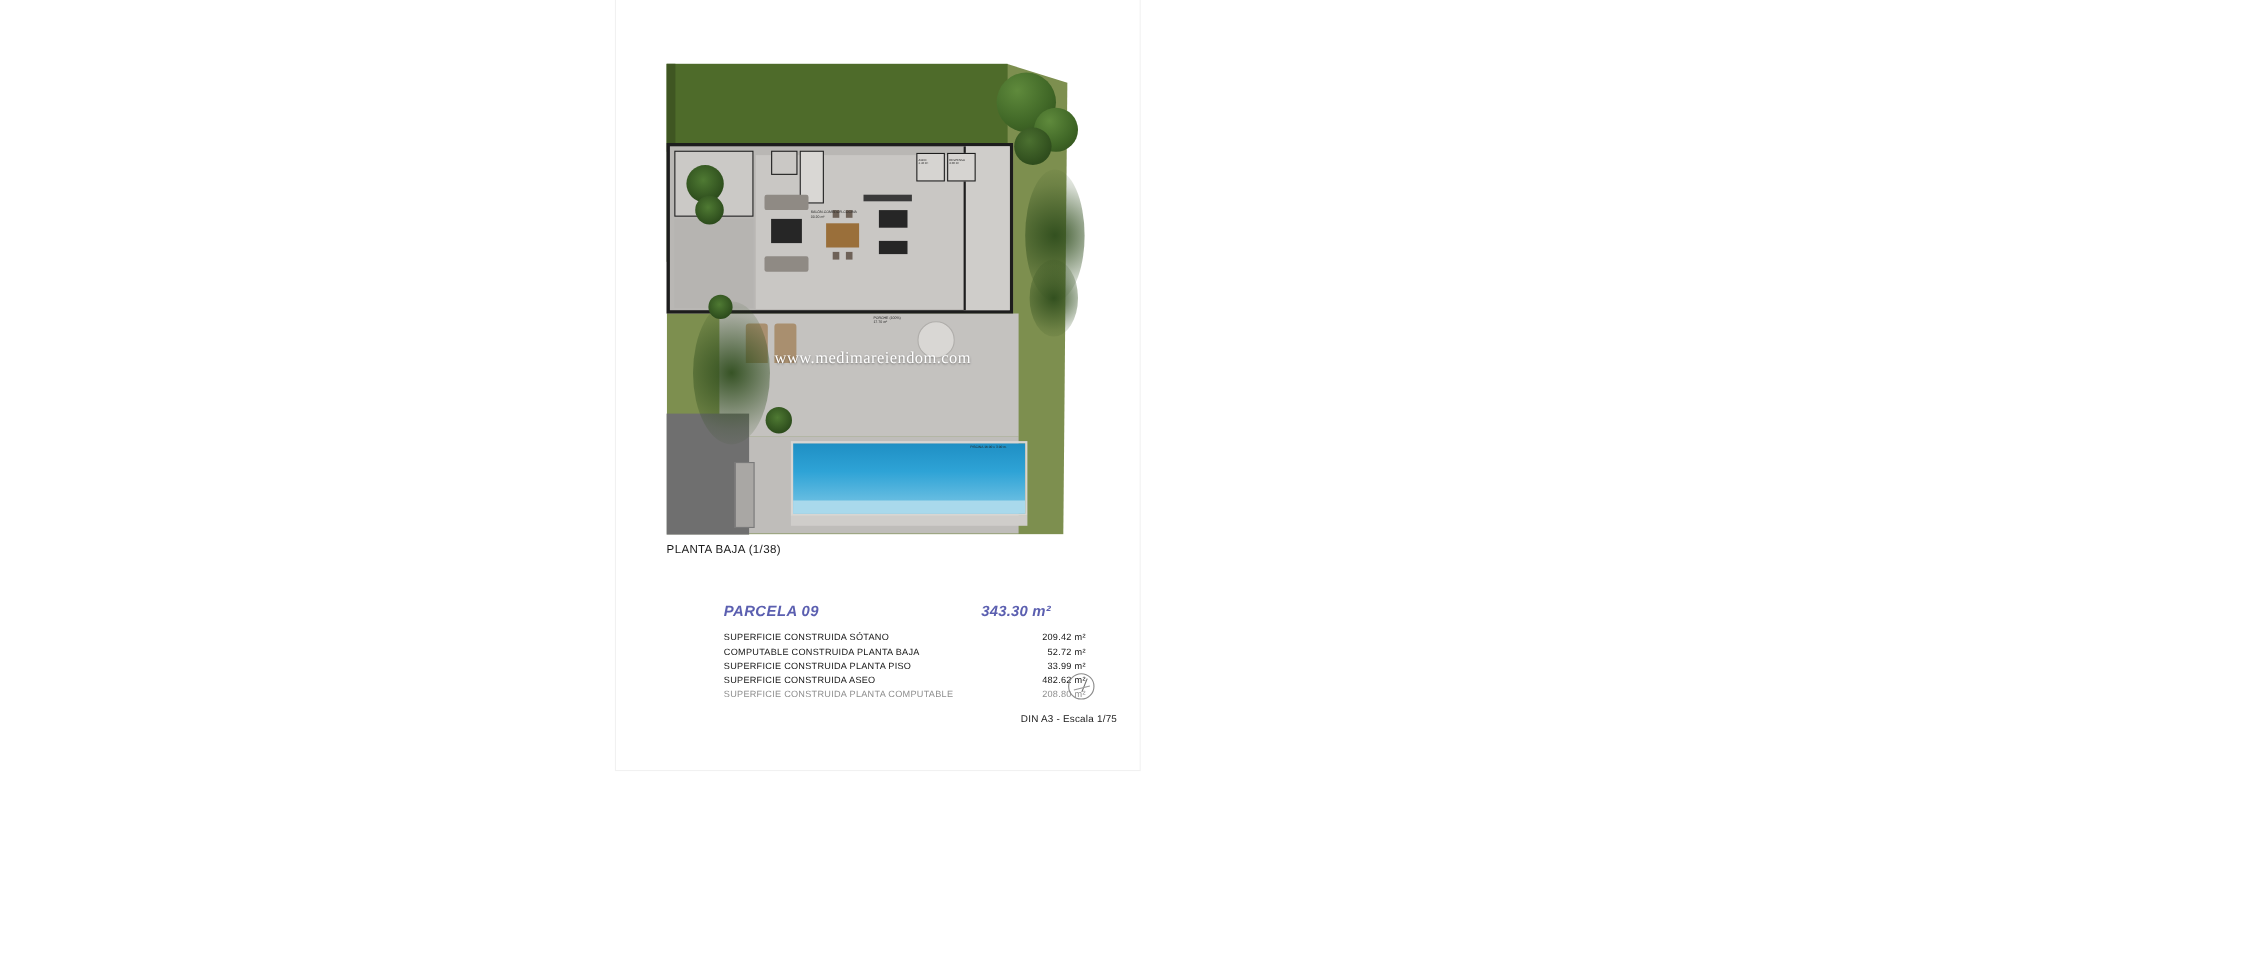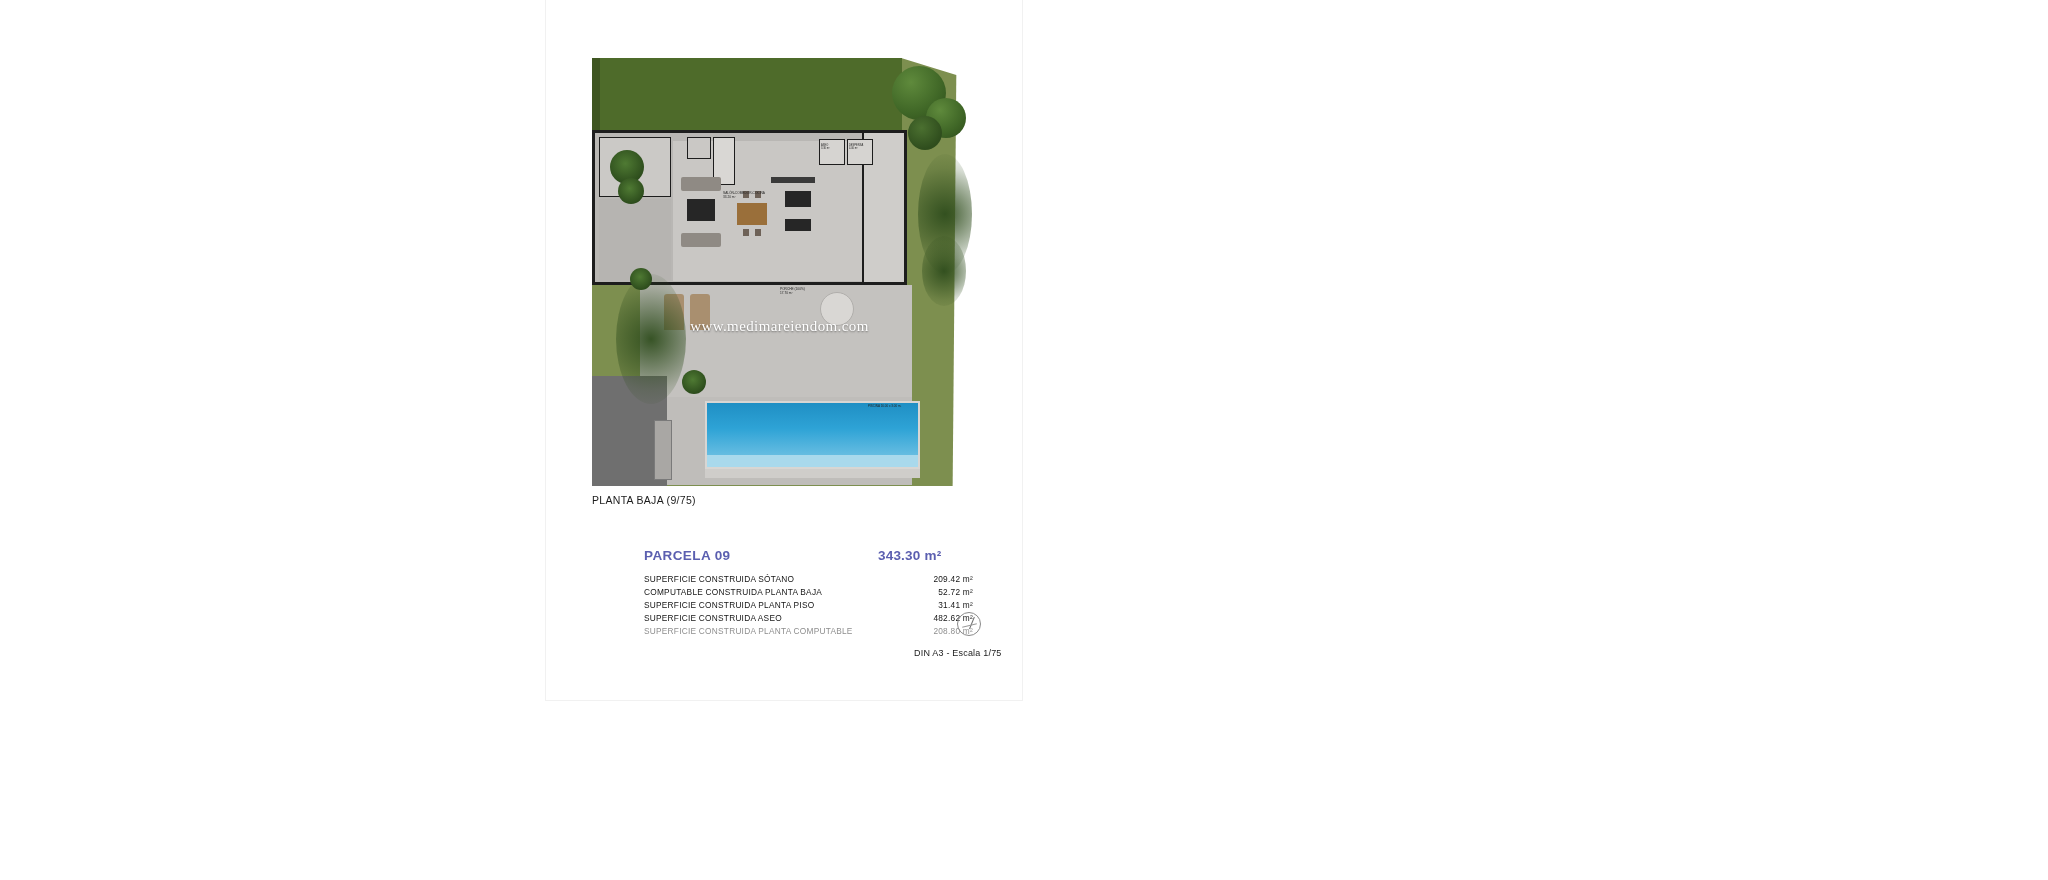--- a/index.html
+++ b/index.html
@@ -13,21 +13,21 @@
   }
   #stage {
     position: relative;
     width: 2048px;
     height: 880px;
     background: #ffffff;
   }
   
   #page {
     position: absolute;
-    left: 546px;
+    left: 560px;
     top: 0px;
     width: 476px;
     height: 700px;
     background: #ffffff;
     box-shadow: 0 0 0 1px #f1f1f1;
   }
   
   #plan {
     position: absolute;
     left: 46px;
@@ -207,20 +207,21 @@
   #areas {
     position: absolute;
     left: 98px;
     top: 548px;
     width: 330px;
   }
   #areas .title-row {
     display: flex;
     align-items: flex-start;
     margin-bottom: 9px;
+    font-style: italic;
   }
   #areas .parcel {
     font-size: 13.5px;
     font-weight: bold;
     color: #5b5fb0;
     letter-spacing: .4px;
   }
   #areas .parcel-area {
     margin-left: auto;
     font-size: 13.5px;
@@ -381,40 +382,40 @@
       <div class="palm" style="left:330px; top:178px; width:44px; height:70px;"></div>
       <div class="palm" style="left:24px; top:216px; width:70px; height:130px;"></div>
       <div class="shrub" style="left:18px; top:92px; width:34px; height:34px;"></div>
       <div class="shrub" style="left:26px; top:120px; width:26px; height:26px;"></div>
       <div class="shrub" style="left:38px; top:210px; width:22px; height:22px;"></div>
       <div class="shrub" style="left:90px; top:312px; width:24px; height:24px;"></div>
     </div>
 
     <div id="watermark">www.medimareiendom.com</div>
 
-    <div id="plan-caption">PLANTA BAJA (9/75)</div>
+    <div id="plan-caption">PLANTA BAJA (1/38)</div>
 
     <div id="areas">
       <div class="title-row">
         <div class="parcel">PARCELA 09</div>
         <div class="parcel-area">343.30 m²</div>
       </div>
       <table>
         <tbody>
           <tr>
             <td>SUPERFICIE CONSTRUIDA SÓTANO</td>
             <td class="val">209.42 m²</td>
           </tr>
           <tr>
             <td>COMPUTABLE CONSTRUIDA PLANTA BAJA</td>
             <td class="val">52.72 m²</td>
           </tr>
           <tr>
             <td>SUPERFICIE CONSTRUIDA PLANTA PISO</td>
-            <td class="val">31.41 m²</td>
+            <td class="val">33.99 m²</td>
           </tr>
           <tr>
             <td>SUPERFICIE CONSTRUIDA ASEO</td>
             <td class="val">482.62 m²</td>
           </tr>
           <tr class="muted">
             <td>SUPERFICIE CONSTRUIDA PLANTA COMPUTABLE</td>
             <td class="val">208.80 m²</td>
           </tr>
         </tbody>

